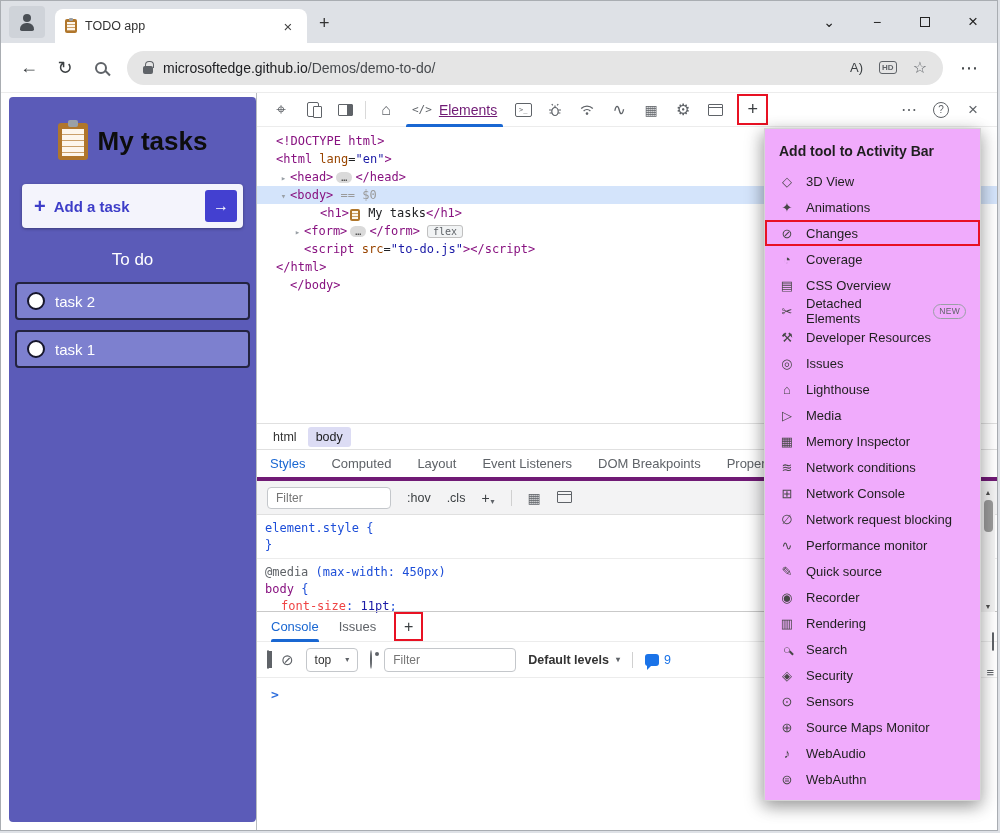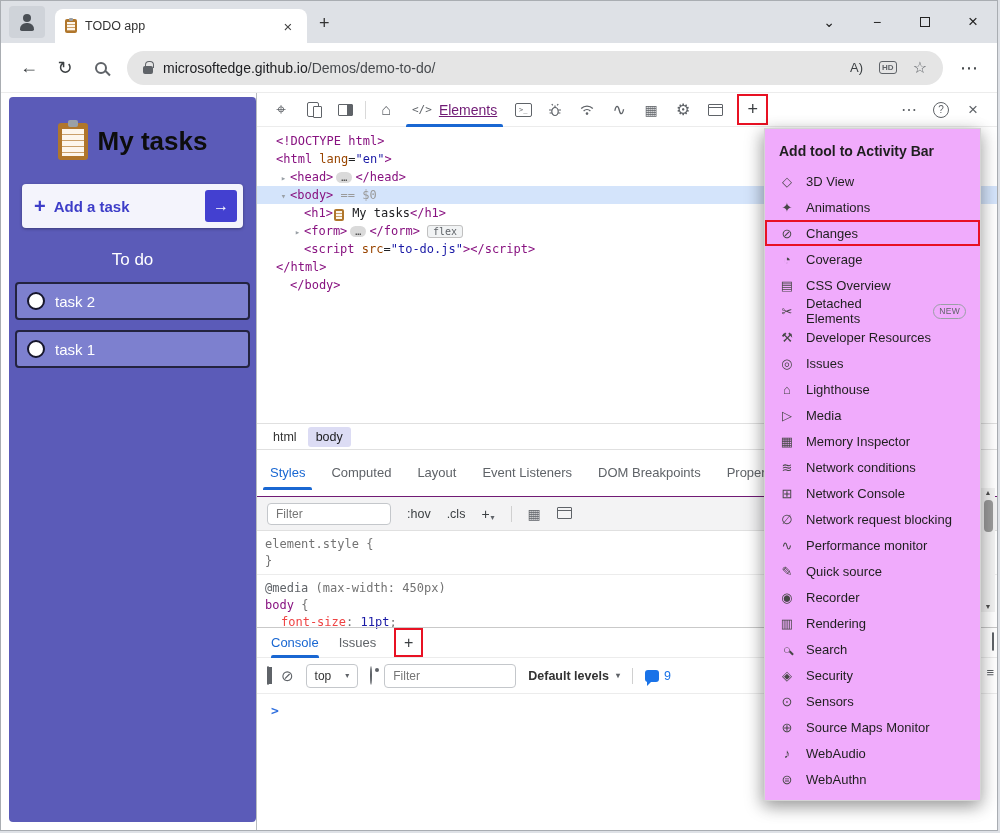--- a/index.html
+++ b/index.html
@@ -94,38 +94,38 @@
   .tok-meta { color:#9a9a9a; }
   .tok-dots { background:#dadada; color:#444; border-radius:7px; padding:0 5px; font-size:10px; margin:0 3px; }
   .tok-badge { border:1px solid #c0c0c0; background:#f1f3f4; color:#5f6368; border-radius:3px; padding:0 5px; font-size:10px; margin-left:7px; }
 
   
   .dt-breadcrumb { height:26px; border-top:1px solid #e0e0e0; display:flex; align-items:center; padding:0 8px; gap:3px; font-size:12.5px; color:#333; flex:0 0 auto; }
   .crumb { padding:3px 8px; border-radius:3px; }
   .crumb.active { background:#dcdcf4; color:#202124; }
 
   
-  .dt-styletabs { height:48px; border-top:1px solid #e0e0e0; border-bottom:1px solid #701a75; display:flex; align-items:center; font-size:13px; color:#5f6368; flex:0 0 auto; overflow:hidden; }
+  .dt-styletabs { height:32px; border-top:1px solid #e0e0e0; border-bottom:4px solid #701a75; display:flex; align-items:center; font-size:13px; color:#5f6368; flex:0 0 auto; overflow:hidden; }
   .stab { padding:0 13px; height:34px; line-height:34px; position:relative; white-space:nowrap; }
   .stab.active { color:#1967d2; }
   .stab.active::after { content:''; position:absolute; left:6px; right:6px; bottom:0; height:3px; background:#1967d2; border-radius:2px 2px 0 0; }
 
   
   .dt-stylebar { height:34px; background:#f3f3f4; display:flex; align-items:center; gap:16px; padding:0 10px; border-bottom:1px solid #e0e0e0; font-size:12.5px; color:#3c4043; flex:0 0 auto; }
   .filter-input { width:124px; height:22px; border:1px solid #c4c7cb; border-radius:4px; background:#fff; font-size:12px; padding:0 8px; color:#333; font-family:"Liberation Sans", sans-serif; }
   .sb-plus { display:flex; align-items:flex-end; gap:1px; font-size:14px; }
   .sb-caret { font-size:8px; color:#5f6368; }
   .sep { width:1px; height:16px; background:#d0d0d0; }
   .glyph-ico { color:#5f6368; font-size:14px; }
 
   
   .dt-css { height:96px; font-family:"DejaVu Sans Mono", monospace; font-size:12px; flex:0 0 auto; }
   .css-row1 { padding:5px 8px 4px; border-bottom:1px solid #ececec; line-height:17px; }
   .css-row2 { padding:5px 8px; line-height:17px; }
-  .css-plain { color:#737373; }
+  .css-plain { color:#1d4ed8; }
   .css-at { color:#5f6368; }
   .css-sel { color:#881280; }
   .css-prop { color:#ef4444; }
   .css-val { color:#1a1aa6; }
   .css-indent { padding-left:16px; }
 
   
   .dt-drawer { border-top:1px solid #c9c9c9; flex:1; display:flex; flex-direction:column; min-height:0; }
   .drawer-tabs { height:30px; display:flex; align-items:center; padding:0 14px; gap:20px; font-size:13px; color:#5f6368; border-bottom:1px solid #ececec; flex:0 0 auto; }
   .dtab { height:30px; line-height:30px; position:relative; }
@@ -301,21 +301,21 @@
               <span style="font-size:17px" data-name="close-icon">×</span>
             </div>
         </div>
       </div>
 
       <div class="dt-elements" id="code-lines" data-name="elements-tree">
           <div class="code-line" data-name="code-line" style="padding-left: 6px;"><span class="gutter" data-name="gutter-space"></span><span class="tok-tag" data-name="code-token">&lt;!DOCTYPE html&gt;</span></div>
           <div class="code-line" data-name="code-line" style="padding-left: 6px;"><span class="gutter" data-name="gutter-space"></span><span class="tok-tag" data-name="code-token">&lt;html</span><span class="tok-attr" data-name="code-token"> lang</span><span class="tok-p" data-name="code-token">=</span><span class="tok-val" data-name="code-token">"en"</span><span class="tok-tag" data-name="code-token">&gt;</span></div>
           <div class="code-line" data-name="code-line" style="padding-left: 20px;"><span class="gutter" data-name="expand-arrow-icon">▸</span><span class="tok-tag" data-name="code-token">&lt;head&gt;</span><span class="tok-dots" data-name="code-token">…</span><span class="tok-tag" data-name="code-token">&lt;/head&gt;</span></div>
           <div class="code-line selected" data-name="code-line" style="padding-left: 20px;"><span class="gutter" data-name="collapse-arrow-icon">▾</span><span class="tok-tag" data-name="code-token">&lt;body&gt;</span><span class="tok-meta" data-name="code-token"> == $0</span></div>
-          <div class="code-line" data-name="code-line" style="padding-left: 34px;"><span class="gutter" data-name="gutter-space"></span><span class="tok-tag" data-name="code-token">&lt;h1&gt;</span><span class="clip-mini" data-name="clipboard-emoji-icon"></span><span class="tok-txt" data-name="code-token"> My tasks</span><span class="tok-tag" data-name="code-token">&lt;/h1&gt;</span></div>
+          <div class="code-line" data-name="code-line" style="padding-left: 34px; margin-left: 16px;"><span class="gutter" data-name="gutter-space"></span><span class="tok-tag" data-name="code-token">&lt;h1&gt;</span><span class="clip-mini" data-name="clipboard-emoji-icon"></span><span class="tok-txt" data-name="code-token"> My tasks</span><span class="tok-tag" data-name="code-token">&lt;/h1&gt;</span></div>
           <div class="code-line" data-name="code-line" style="padding-left: 34px;"><span class="gutter" data-name="expand-arrow-icon">▸</span><span class="tok-tag" data-name="code-token">&lt;form&gt;</span><span class="tok-dots" data-name="code-token">…</span><span class="tok-tag" data-name="code-token">&lt;/form&gt;</span><span class="tok-badge" data-name="code-token">flex</span></div>
           <div class="code-line" data-name="code-line" style="padding-left: 34px;"><span class="gutter" data-name="gutter-space"></span><span class="tok-tag" data-name="code-token">&lt;script</span><span class="tok-attr" data-name="code-token"> src</span><span class="tok-p" data-name="code-token">=</span><span class="tok-val" data-name="code-token">"to-do.js"</span><span class="tok-tag" data-name="code-token">&gt;</span><span class="tok-tag" data-name="code-token">&lt;/script&gt;</span></div>
           <div class="code-line" data-name="code-line" style="padding-left: 6px;"><span class="gutter" data-name="gutter-space"></span><span class="tok-tag" data-name="code-token">&lt;/html&gt;</span></div>
           <div class="code-line" data-name="code-line" style="padding-left: 20px;"><span class="gutter" data-name="gutter-space"></span><span class="tok-tag" data-name="code-token">&lt;/body&gt;</span></div>
         </div>
 
       <div class="dt-breadcrumb" id="breadcrumb" data-name="breadcrumb">
           <span class="crumb" data-name="breadcrumb-item">html</span>
           <span class="crumb active" data-name="breadcrumb-item">body</span>
         </div>

